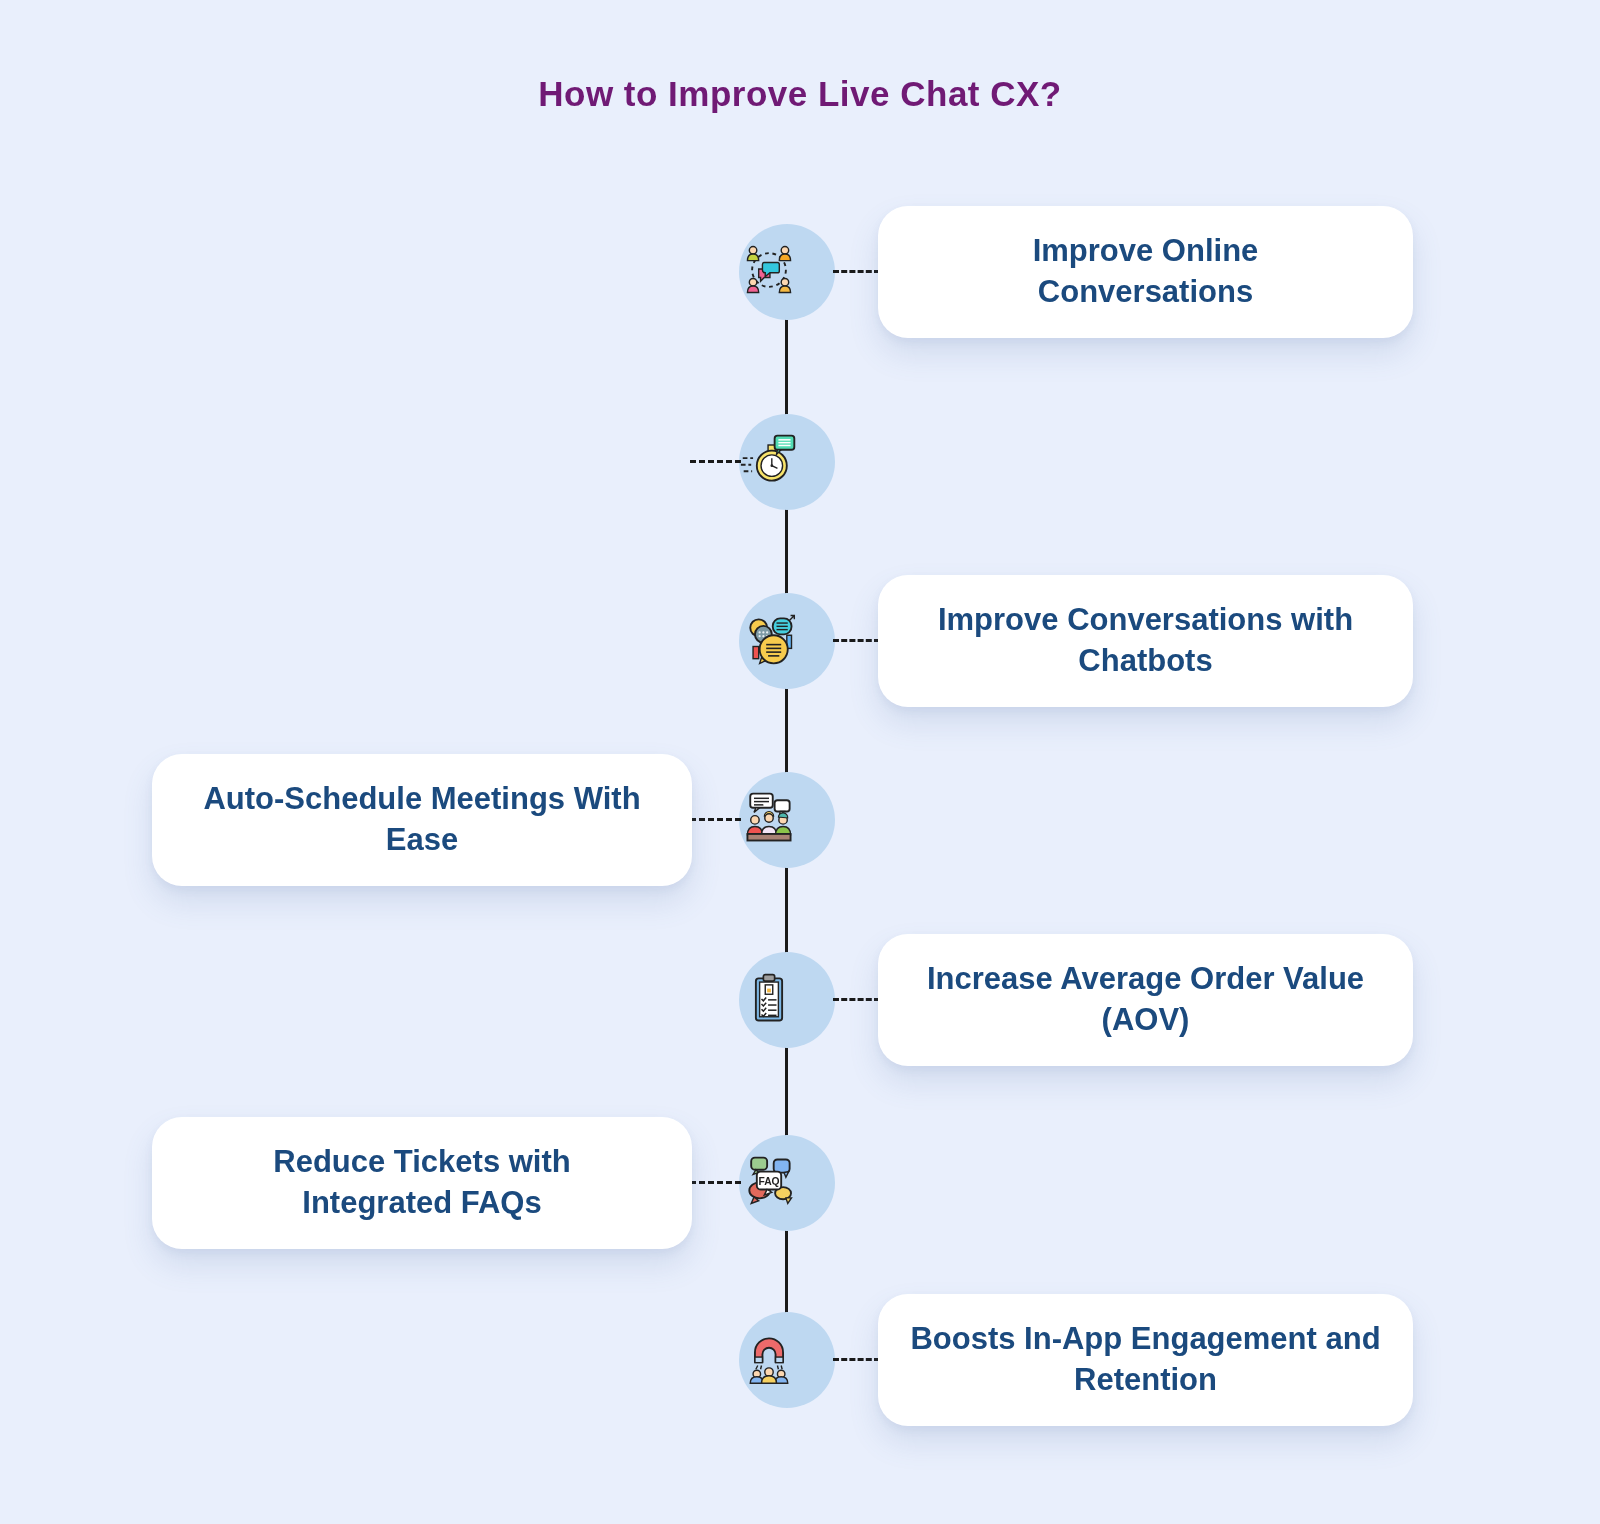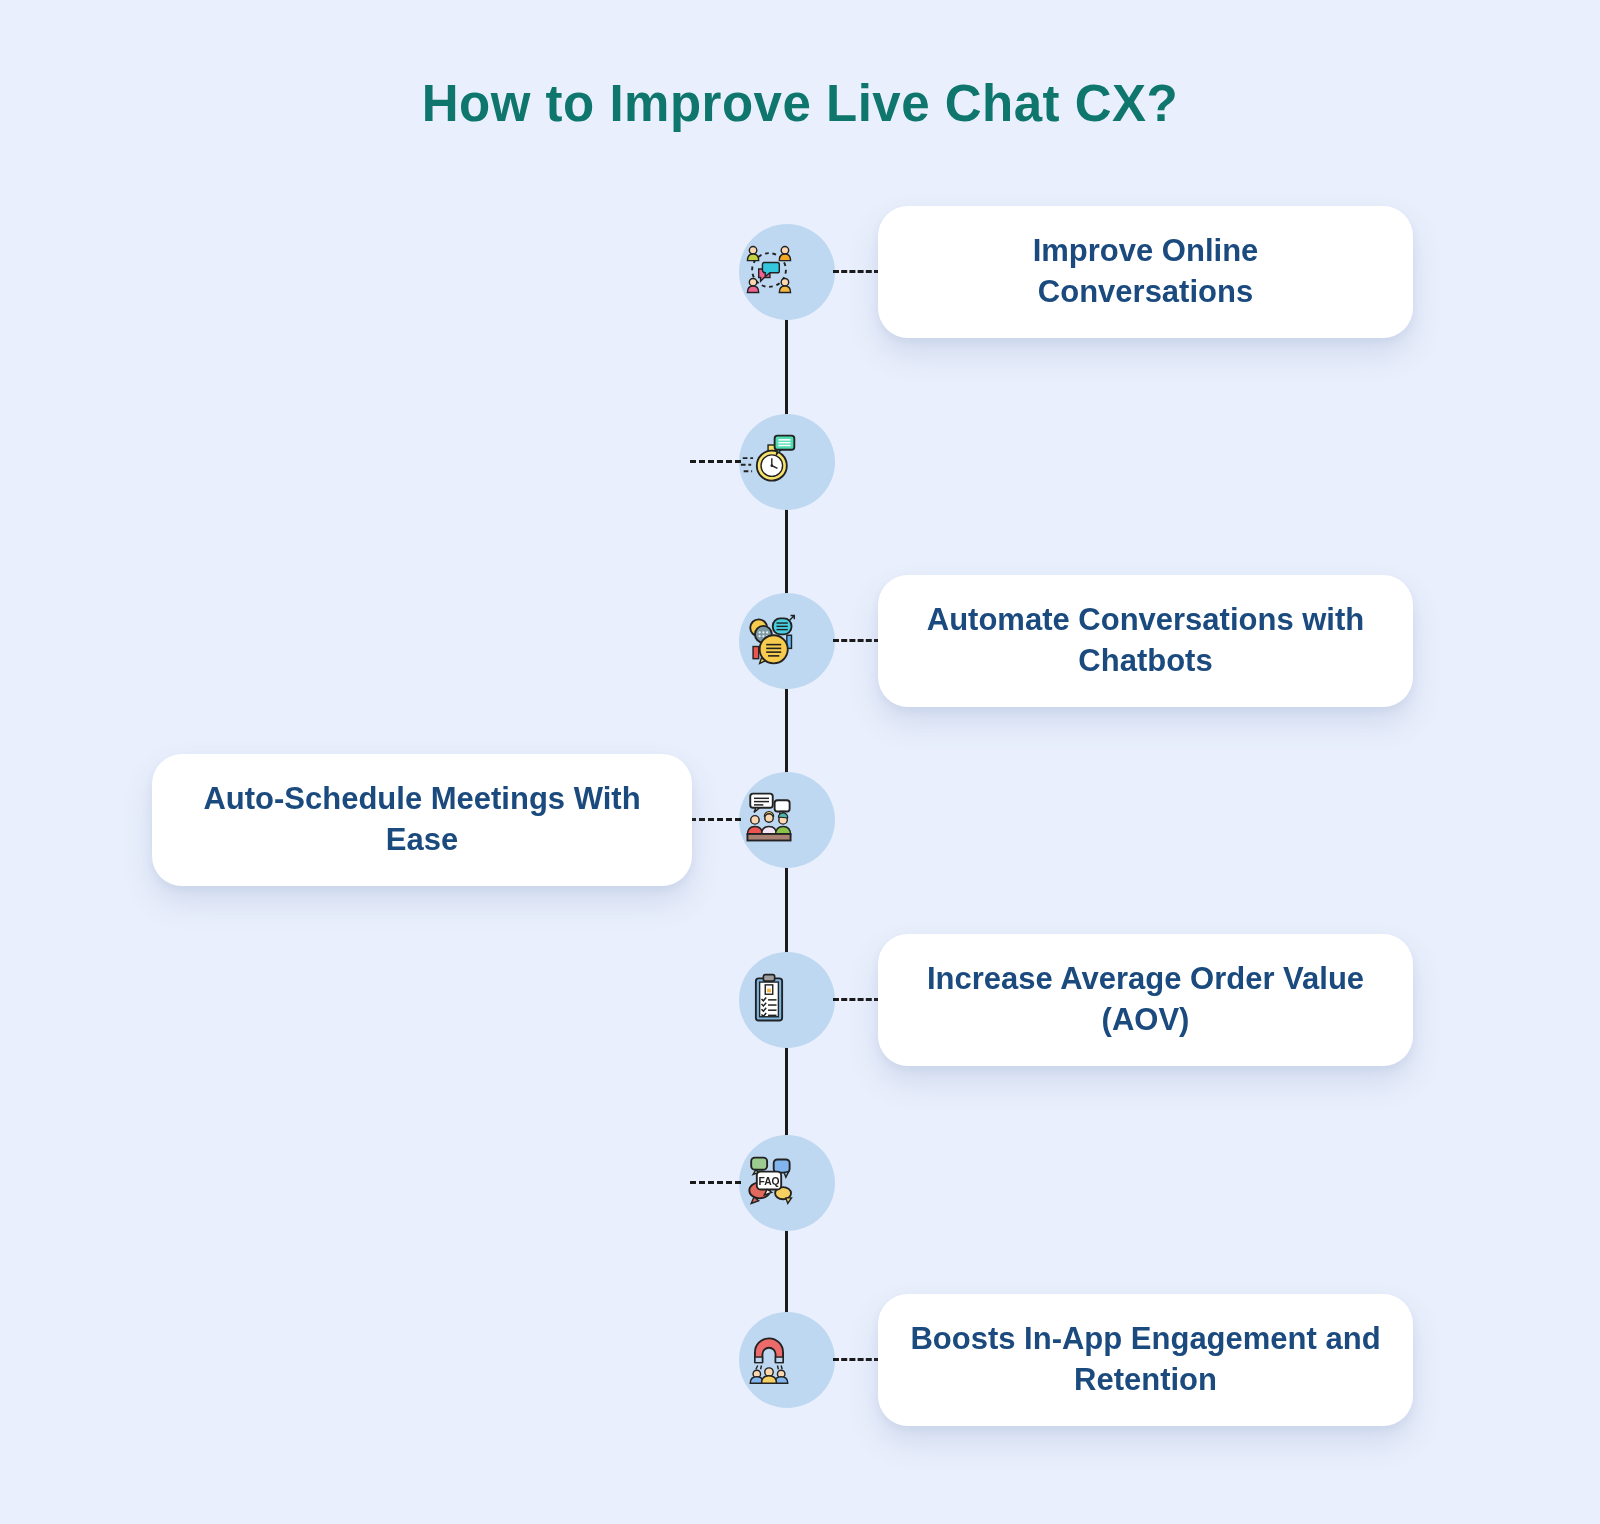--- a/index.html
+++ b/index.html
@@ -3,22 +3,22 @@
 <meta charset="utf-8">
 <style>
   html,body { margin:0; padding:0; }
   .canvas {
     position:relative; width:1600px; height:1524px;
     background:#e9effc; overflow:hidden;
     font-family:"Liberation Sans", sans-serif;
   }
   .title {
     position:absolute; top:74px; left:0; width:100%;
-    text-align:center; font-size:51px; font-weight:700;
-    color:#0f766e; letter-spacing:0.5px;
+    text-align:center; font-size:35px; font-weight:700;
+    color:#701a75; letter-spacing:0.5px;
   }
   .vline { position:absolute; left:785px; top:272px; width:3px; height:1088px; background:#1a1a1a; }
   .node {
     position:absolute; left:739px; width:96px; height:96px; border-radius:50%;
     background:#bed8f1; display:flex; align-items:center; justify-content:flex-start;
   }
   .node svg { width:60px; height:60px; }
   .connector { position:absolute; height:0; border-top:3px dashed #1a1a1a; }
   .card {
     position:absolute; height:132px; background:#ffffff; border-radius:30px;
@@ -107,21 +107,21 @@
         <circle cx="37" cy="43" r="15" fill="#f7cb4d" stroke="#222" stroke-width="2"></circle>
         <line x1="29" y1="38" x2="45" y2="38" stroke="#222" stroke-width="1.7"></line>
         <line x1="29" y1="42" x2="45" y2="42" stroke="#222" stroke-width="1.7"></line>
         <line x1="29" y1="46" x2="45" y2="46" stroke="#222" stroke-width="1.7"></line>
         <line x1="31" y1="50" x2="43" y2="50" stroke="#222" stroke-width="1.7"></line>
       </svg>
     </span>
   </div>
   <div class="connector" style="left:833px; width:47px; top:639px;"></div>
   <div class="card right" style="top:575px;">
-    <span>Automate Conversations with Chatbots</span>
+    <span>Improve Conversations with Chatbots</span>
   </div>
 
   <div class="node" style="top:772px;">
     <span>
       <svg viewBox="0 0 64 64">
         <rect x="12" y="6" width="24" height="15" rx="3" fill="#ffffff" stroke="#222" stroke-width="2"></rect>
         <path d="M18 21 l-2 5 l6 -5 z" fill="#ffffff" stroke="#222" stroke-width="1.5"></path>
         <line x1="16" y1="11" x2="32" y2="11" stroke="#222" stroke-width="1.6"></line>
         <line x1="16" y1="14.5" x2="32" y2="14.5" stroke="#222" stroke-width="1.6"></line>
         <line x1="16" y1="18" x2="26" y2="18" stroke="#222" stroke-width="1.6"></line>
@@ -179,20 +179,23 @@
         <path d="M16 49 l-3 7 l8 -3 z" fill="#e2695c" stroke="#222" stroke-width="1.5"></path>
         <ellipse cx="47" cy="45" rx="8.5" ry="6.5" fill="#f5d060" stroke="#222" stroke-width="2"></ellipse>
         <path d="M50 50 l2 6 l4 -6 z" fill="#f5d060" stroke="#222" stroke-width="1.5"></path>
         <rect x="19" y="22" width="26" height="19" rx="4" fill="#ffffff" stroke="#222" stroke-width="2"></rect>
         <path d="M30 41 l-3 6 l8 -3 z" fill="#ffffff" stroke="#222" stroke-width="1.5"></path>
         <text x="32" y="36" text-anchor="middle" font-size="11" font-weight="bold" fill="#222" font-family="Liberation Sans, sans-serif">FAQ</text>
       </svg>
     </span>
   </div>
   <div class="connector" style="left:690px; width:51px; top:1181px;"></div>
+  <div class="card left" style="top:1117px;">
+    <span class="narrow">Reduce Tickets with Integrated FAQs</span>
+  </div>
 
   <div class="node" style="top:1312px;">
     <span>
       <svg viewBox="0 0 64 64">
         <path d="M17 36 L17 26 A15 15 0 0 1 47 26 L47 36 L39 36 L39 28 A7 7 0 0 0 25 28 L25 36 Z" fill="#ed6a6a" stroke="#222" stroke-width="2"></path>
         <rect x="17" y="31" width="8" height="6" fill="#bcd8f2" stroke="#222" stroke-width="1.5"></rect>
         <rect x="39" y="31" width="8" height="6" fill="#bcd8f2" stroke="#222" stroke-width="1.5"></rect>
         <line x1="20" y1="40" x2="18" y2="44" stroke="#222" stroke-width="1.5"></line>
         <line x1="24" y1="40" x2="23" y2="44" stroke="#222" stroke-width="1.5"></line>
         <line x1="41" y1="40" x2="42" y2="44" stroke="#222" stroke-width="1.5"></line>

